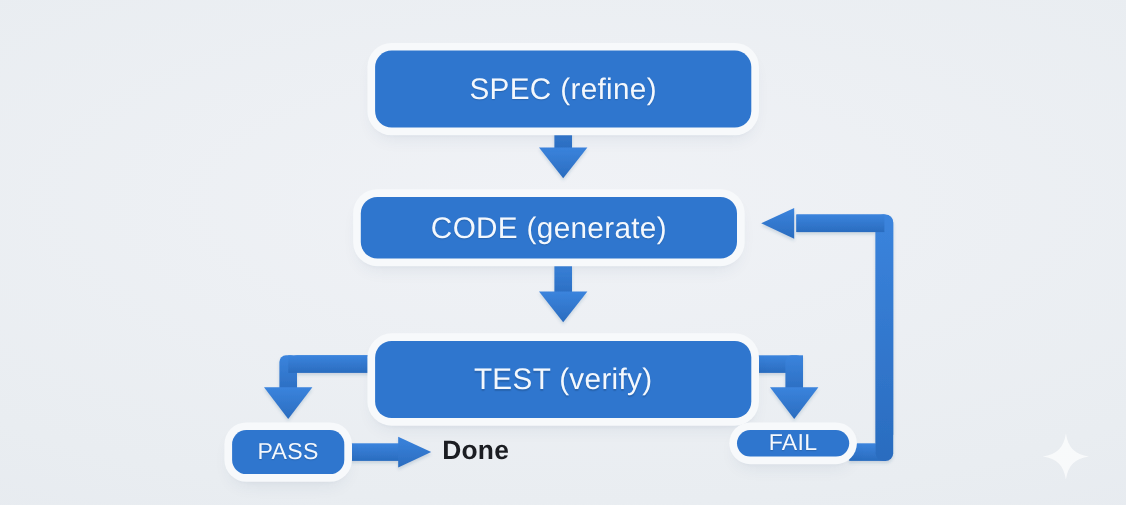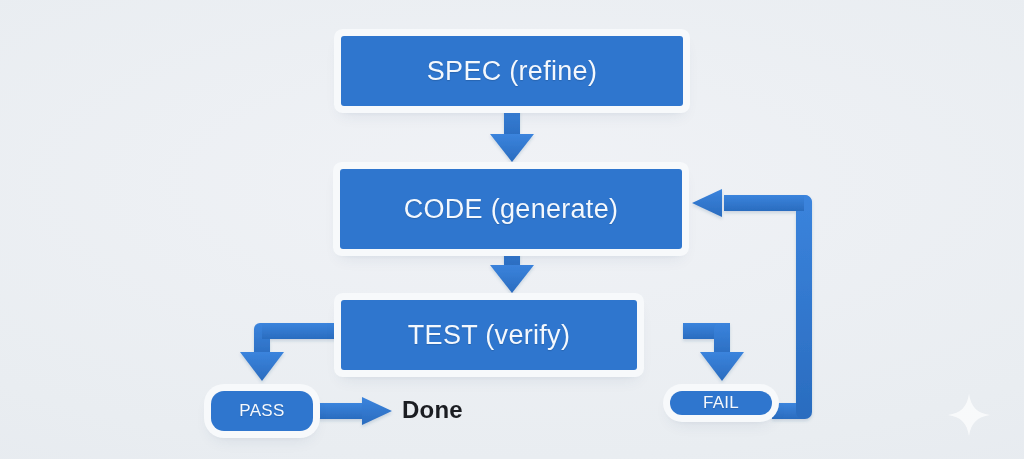--- a/index.html
+++ b/index.html
@@ -38,29 +38,30 @@
     box-shadow:
       0 0 0 7px #f7f9fb,
       0 3px 7px rgba(40,70,110,0.20),
       0 8px 16px rgba(40,70,110,0.10);
     color: #f4f8fd;
     letter-spacing: 0.3px;
     text-shadow: 0 1px 1px rgba(20,50,90,0.25);
   }
   .node.big {
     font-size: 27px;
-    border-radius: 3px;
+    border-radius: 15px;
+    margin-top: 10px;
   }
   .node.small {
-    font-size: 17px;
+    font-size: 21px;
     border-radius: 13px;
   }
   #node-spec  { left: 341px; top: 36px;  width: 342px; height: 70px; }
-  #node-code  { left: 340px; top: 169px; width: 342px; height: 80px; }
-  #node-test  { left: 341px; top: 300px; width: 296px; height: 70px; }
+  #node-code  { left: 328px; top: 169px; width: 342px; height: 56px; }
+  #node-test  { left: 341px; top: 300px; width: 342px; height: 70px; }
   #node-pass  { left: 211px; top: 391px; width: 102px; height: 40px; }
   #node-fail  { left: 670px; top: 391px; width: 102px; height: 24px; }
 
   #done-label {
     position: absolute;
     left: 402px;
     top: 396px;
     font-size: 24px;
     color: #1b1d22;
     letter-spacing: 0.2px;

